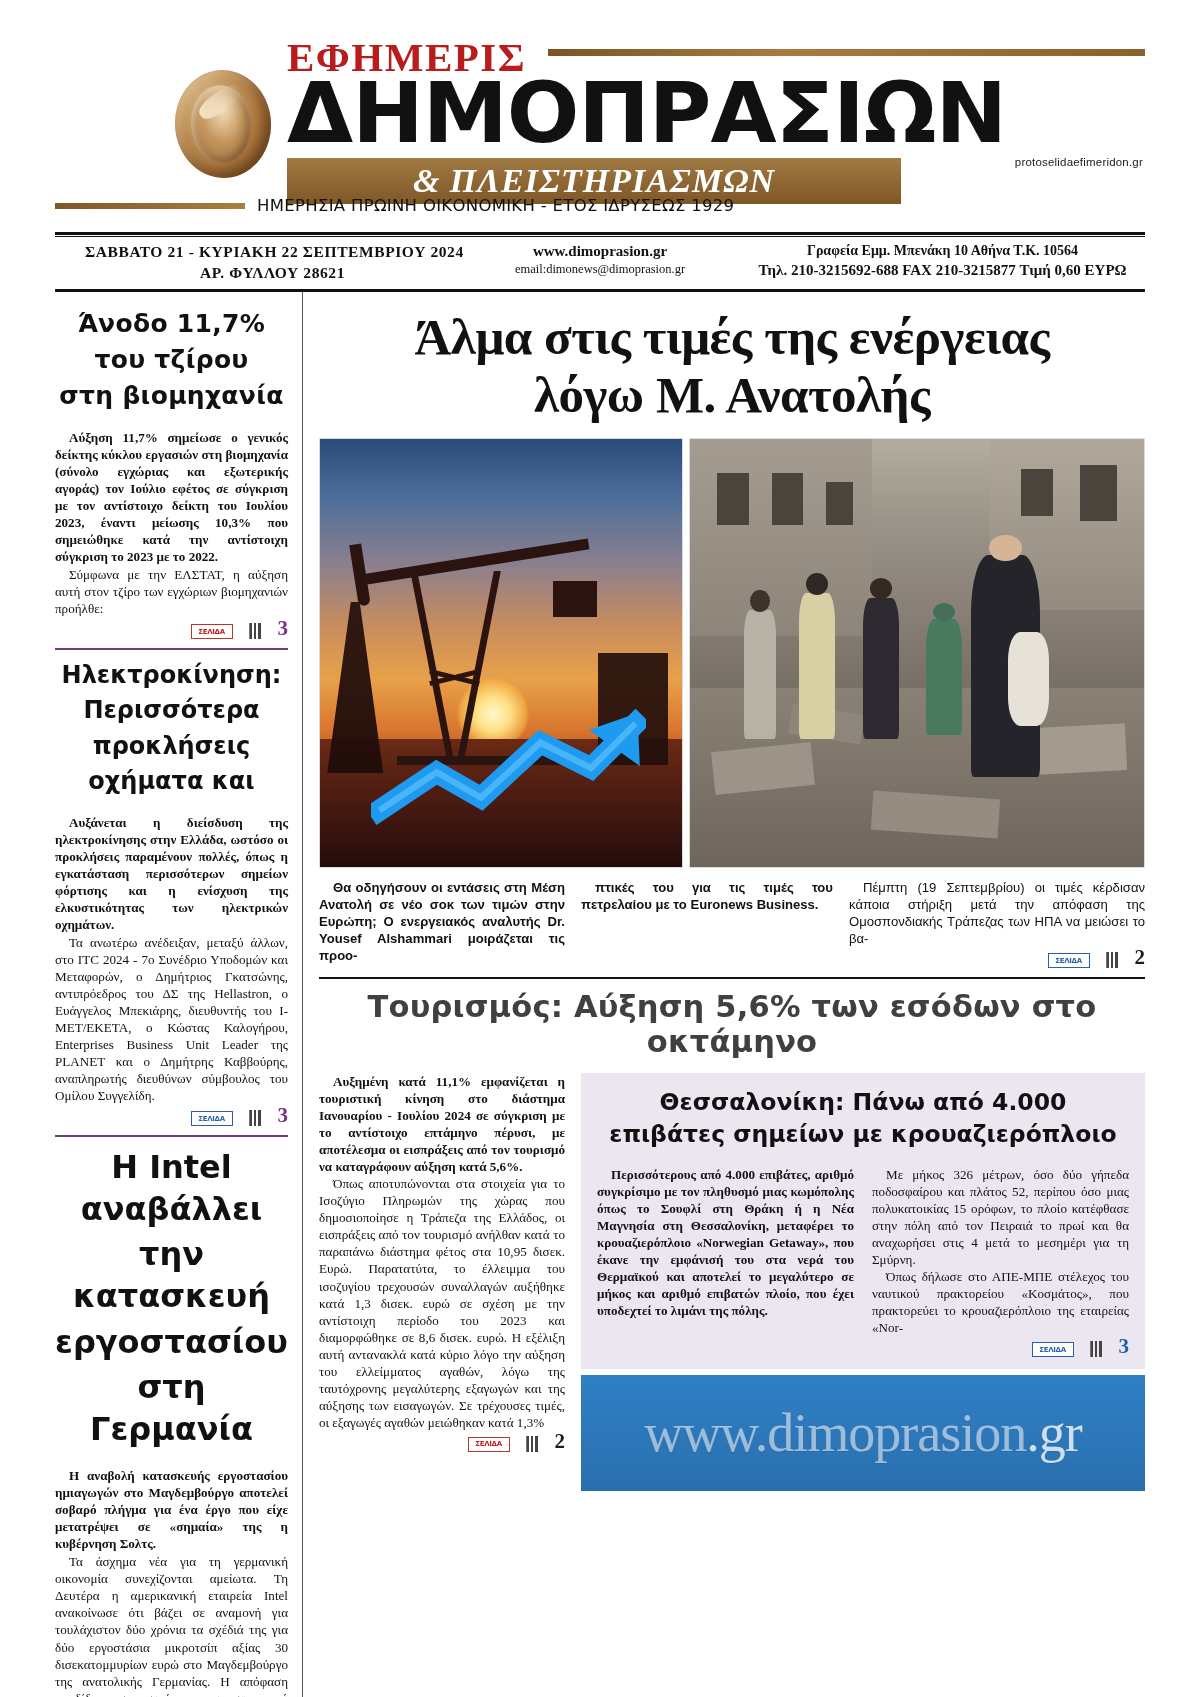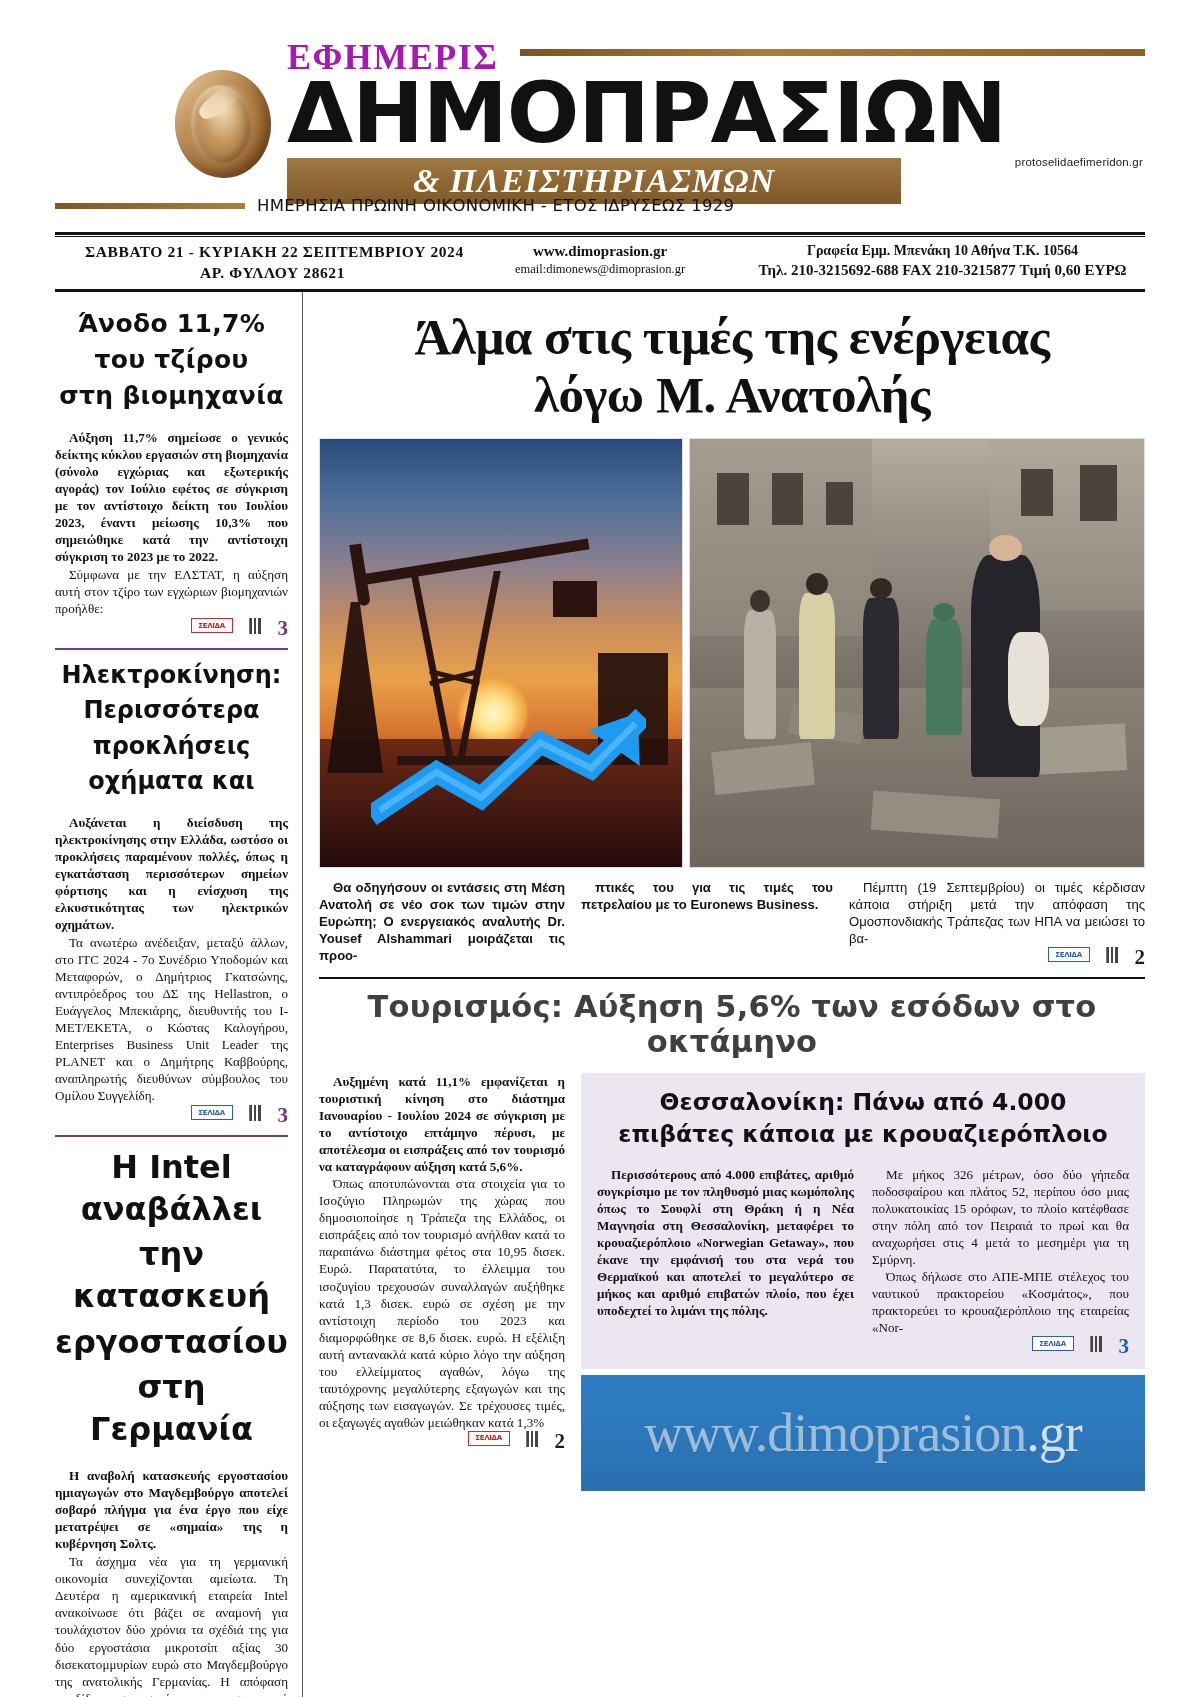--- a/index.html
+++ b/index.html
@@ -52,23 +52,23 @@
     border-radius:40%;
     z-index:2;
   }
 
   .title-block { margin-left:16px; flex:1 1 auto; }
 
   .efimeris-row { display:flex; align-items:center; height:44px; }
   .efimeris {
     font-family:"Liberation Serif", serif;
     font-weight:bold;
-    font-size:36px;
+    font-size:41px;
     letter-spacing:1.5px;
-    color:#a21caf;
+    color:#b91c1c;
     line-height:1;
     white-space:nowrap;
     margin-top:14px;
   }
   .gold-rule {
     flex:1 1 auto;
     height:7px;
     margin-left:22px;
     margin-top:4px;
     background:linear-gradient(90deg,#7a5524,#a87c3f 40%,#8a6129);
@@ -183,21 +183,21 @@
     text-indent:14px;
     margin:0 0 1px 0;
     color:#111;
   }
   .lp.b { font-weight:bold; }
   .lp.first { margin-top:13px; }
 
   .sep-purple { border-top:2px solid #6c3f78; margin:9px 0 0 0; }
 
   .contref {
-    display:inline-flex; align-items:flex-start; gap:16px;
+    display:inline-flex; align-items:flex-end; gap:16px;
     vertical-align:-4px;
     margin-left:5px;
     float:right;
   }
   .ref-logo {
     width:42px; height:15px;
     background:#ffffff;
     border:1px solid #b33;
     display:flex; align-items:center; justify-content:center;
     font-family:"DejaVu Sans", sans-serif;
@@ -558,21 +558,21 @@
               <span class="ref-logo">ΣΕΛΙΔΑ</span>
               <span class="ref-bars"></span>
               <span class="ref-num dark">2</span>
             </div>
           </div>
         </div>
 
         <div class="lower-right">
           <div class="lbox">
             <div class="box-head">Θεσσαλονίκη: Πάνω από 4.000</div>
-            <div class="box-head">επιβάτες  κάποια  με  κρουαζιερόπλοιο</div>
+            <div class="box-head">επιβάτες  σημείων  με  κρουαζιερόπλοιο</div>
             <div class="box-cols">
               <div class="box-col">
                 <p class="bp b">Περισσότερους από 4.000 επιβάτες, αριθμό συγκρίσιμο με τον πληθυσμό μιας κωμόπολης όπως το Σουφλί στη Θράκη ή η Νέα Μαγνησία στη Θεσσαλονίκη, μεταφέρει το κρουαζιερόπλοιο «Norwegian Getaway», που έκανε την εμφάνισή του στα νερά του Θερμαϊκού και αποτελεί το μεγαλύτερο σε μήκος και αριθμό επιβατών πλοίο, που έχει υποδεχτεί το λιμάνι της πόλης.</p>
               </div>
               <div class="box-col">
                 <p class="bp">Με μήκος 326 μέτρων, όσο δύο γήπεδα ποδοσφαίρου και πλάτος 52, περίπου όσο μιας πολυκατοικίας 15 ορόφων, το πλοίο κατέφθασε στην πόλη από τον Πειραιά το πρωί και θα αναχωρήσει στις 4 μετά το μεσημέρι για τη Σμύρνη.</p>
                 <p class="bp">Όπως δήλωσε στο ΑΠΕ-ΜΠΕ στέλεχος του ναυτικού πρακτορείου «Κοσμάτος», που πρακτορεύει το κρουαζιερόπλοιο της εταιρείας «Nor-</p>
                 <div class="clearfix">
                   <div class="contref">
                     <span class="ref-logo v2">ΣΕΛΙΔΑ</span>

